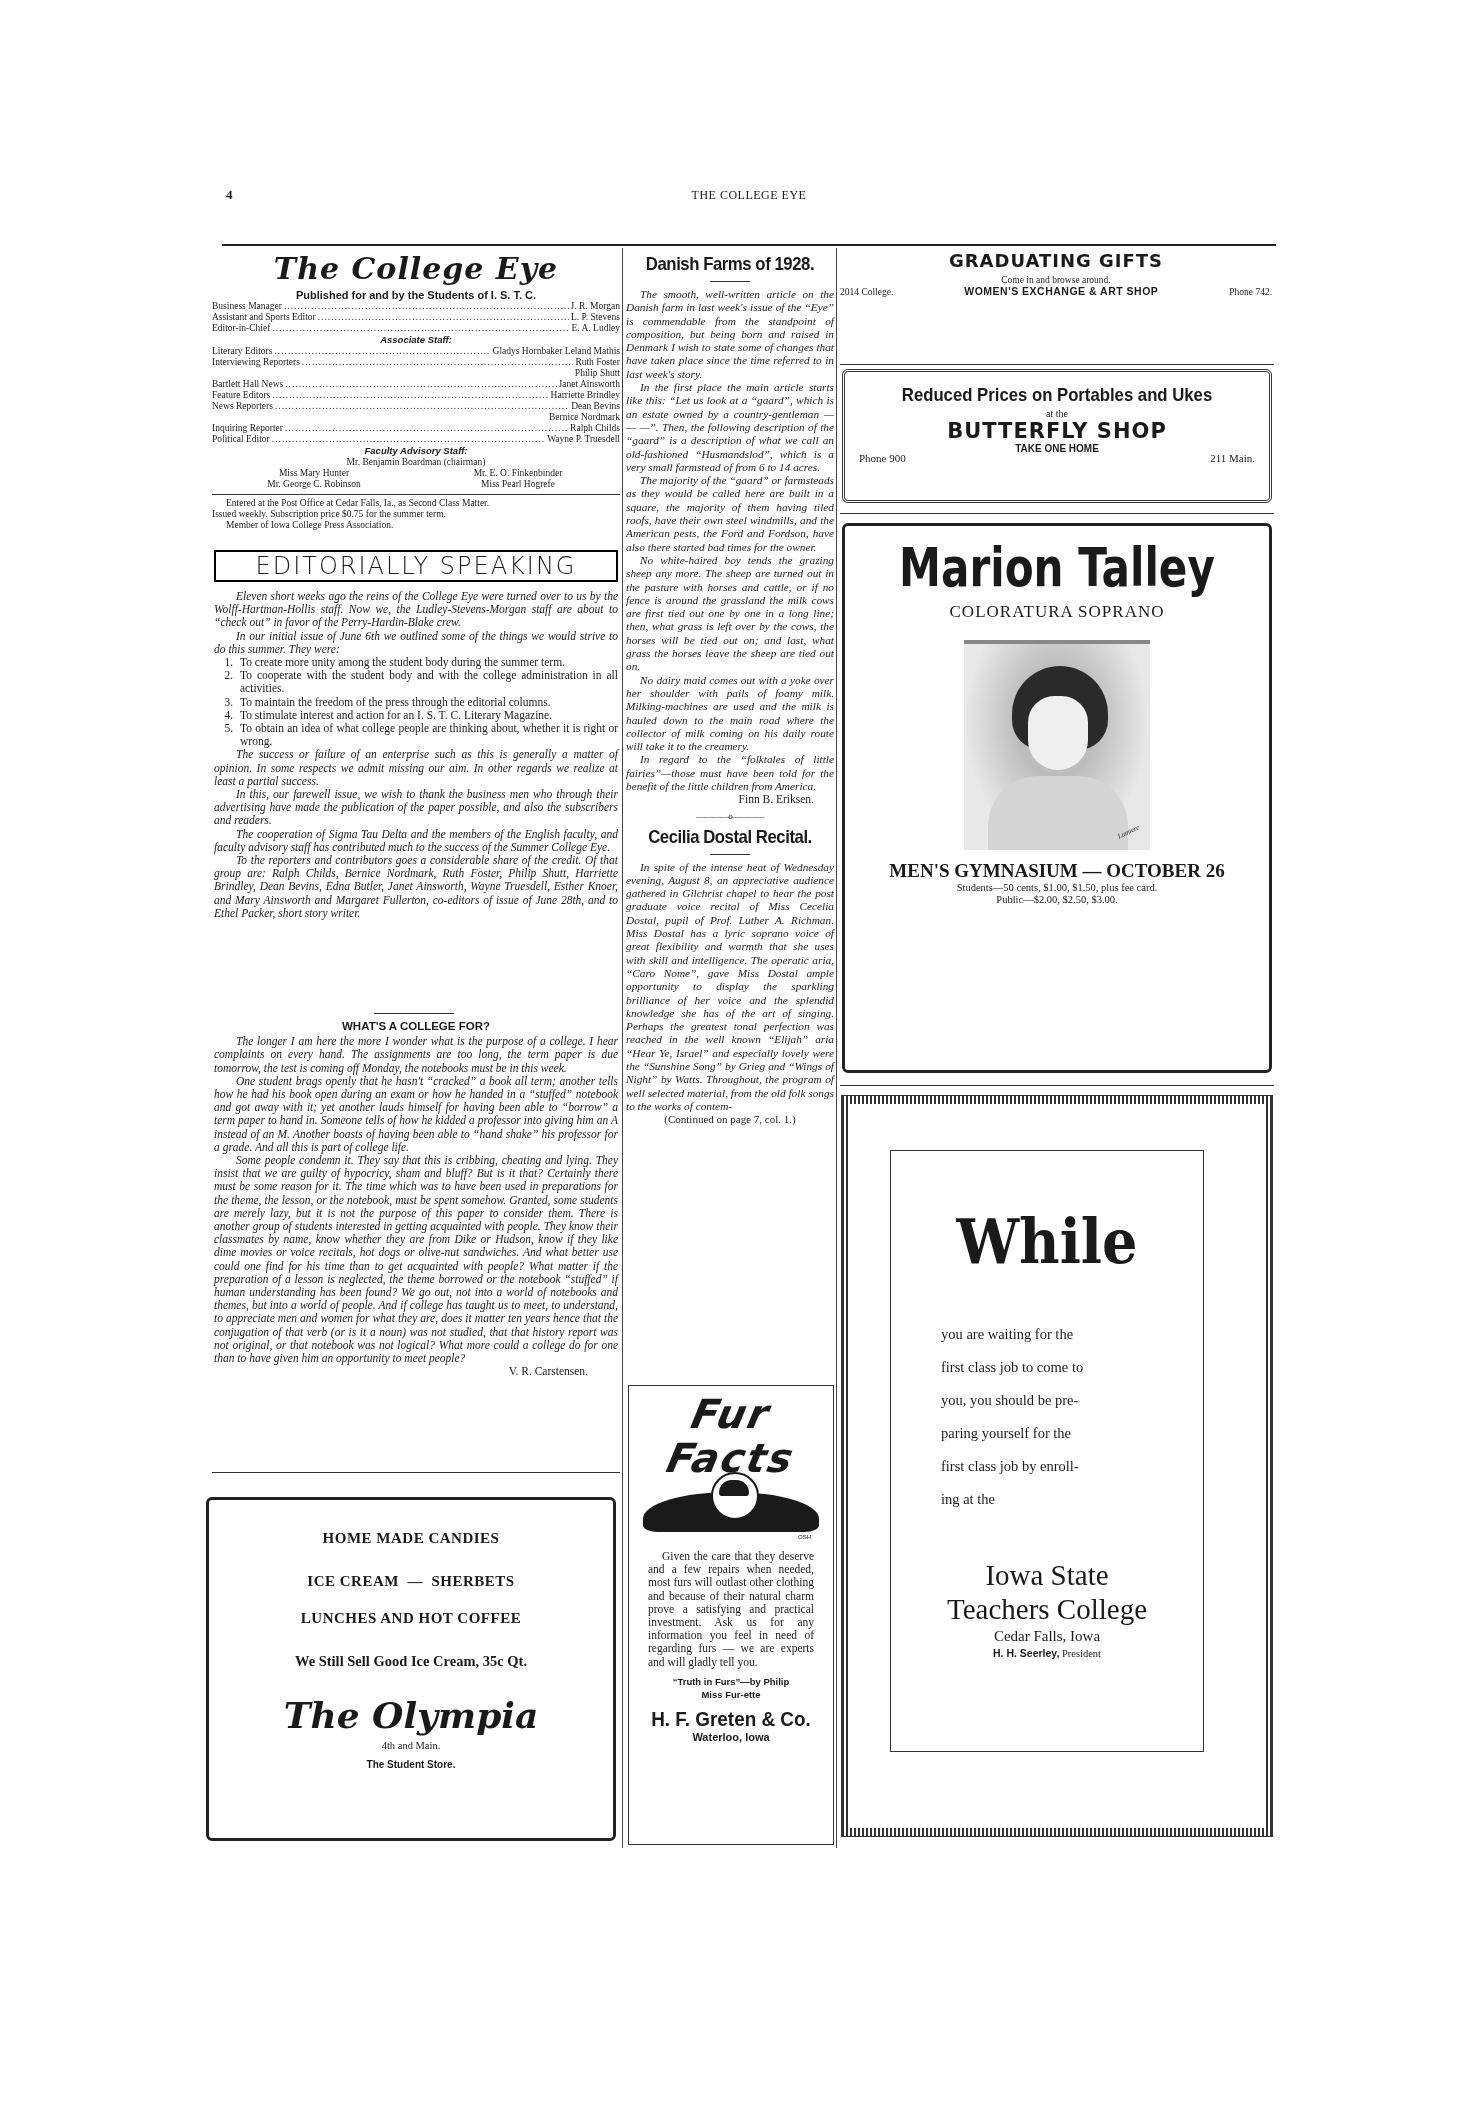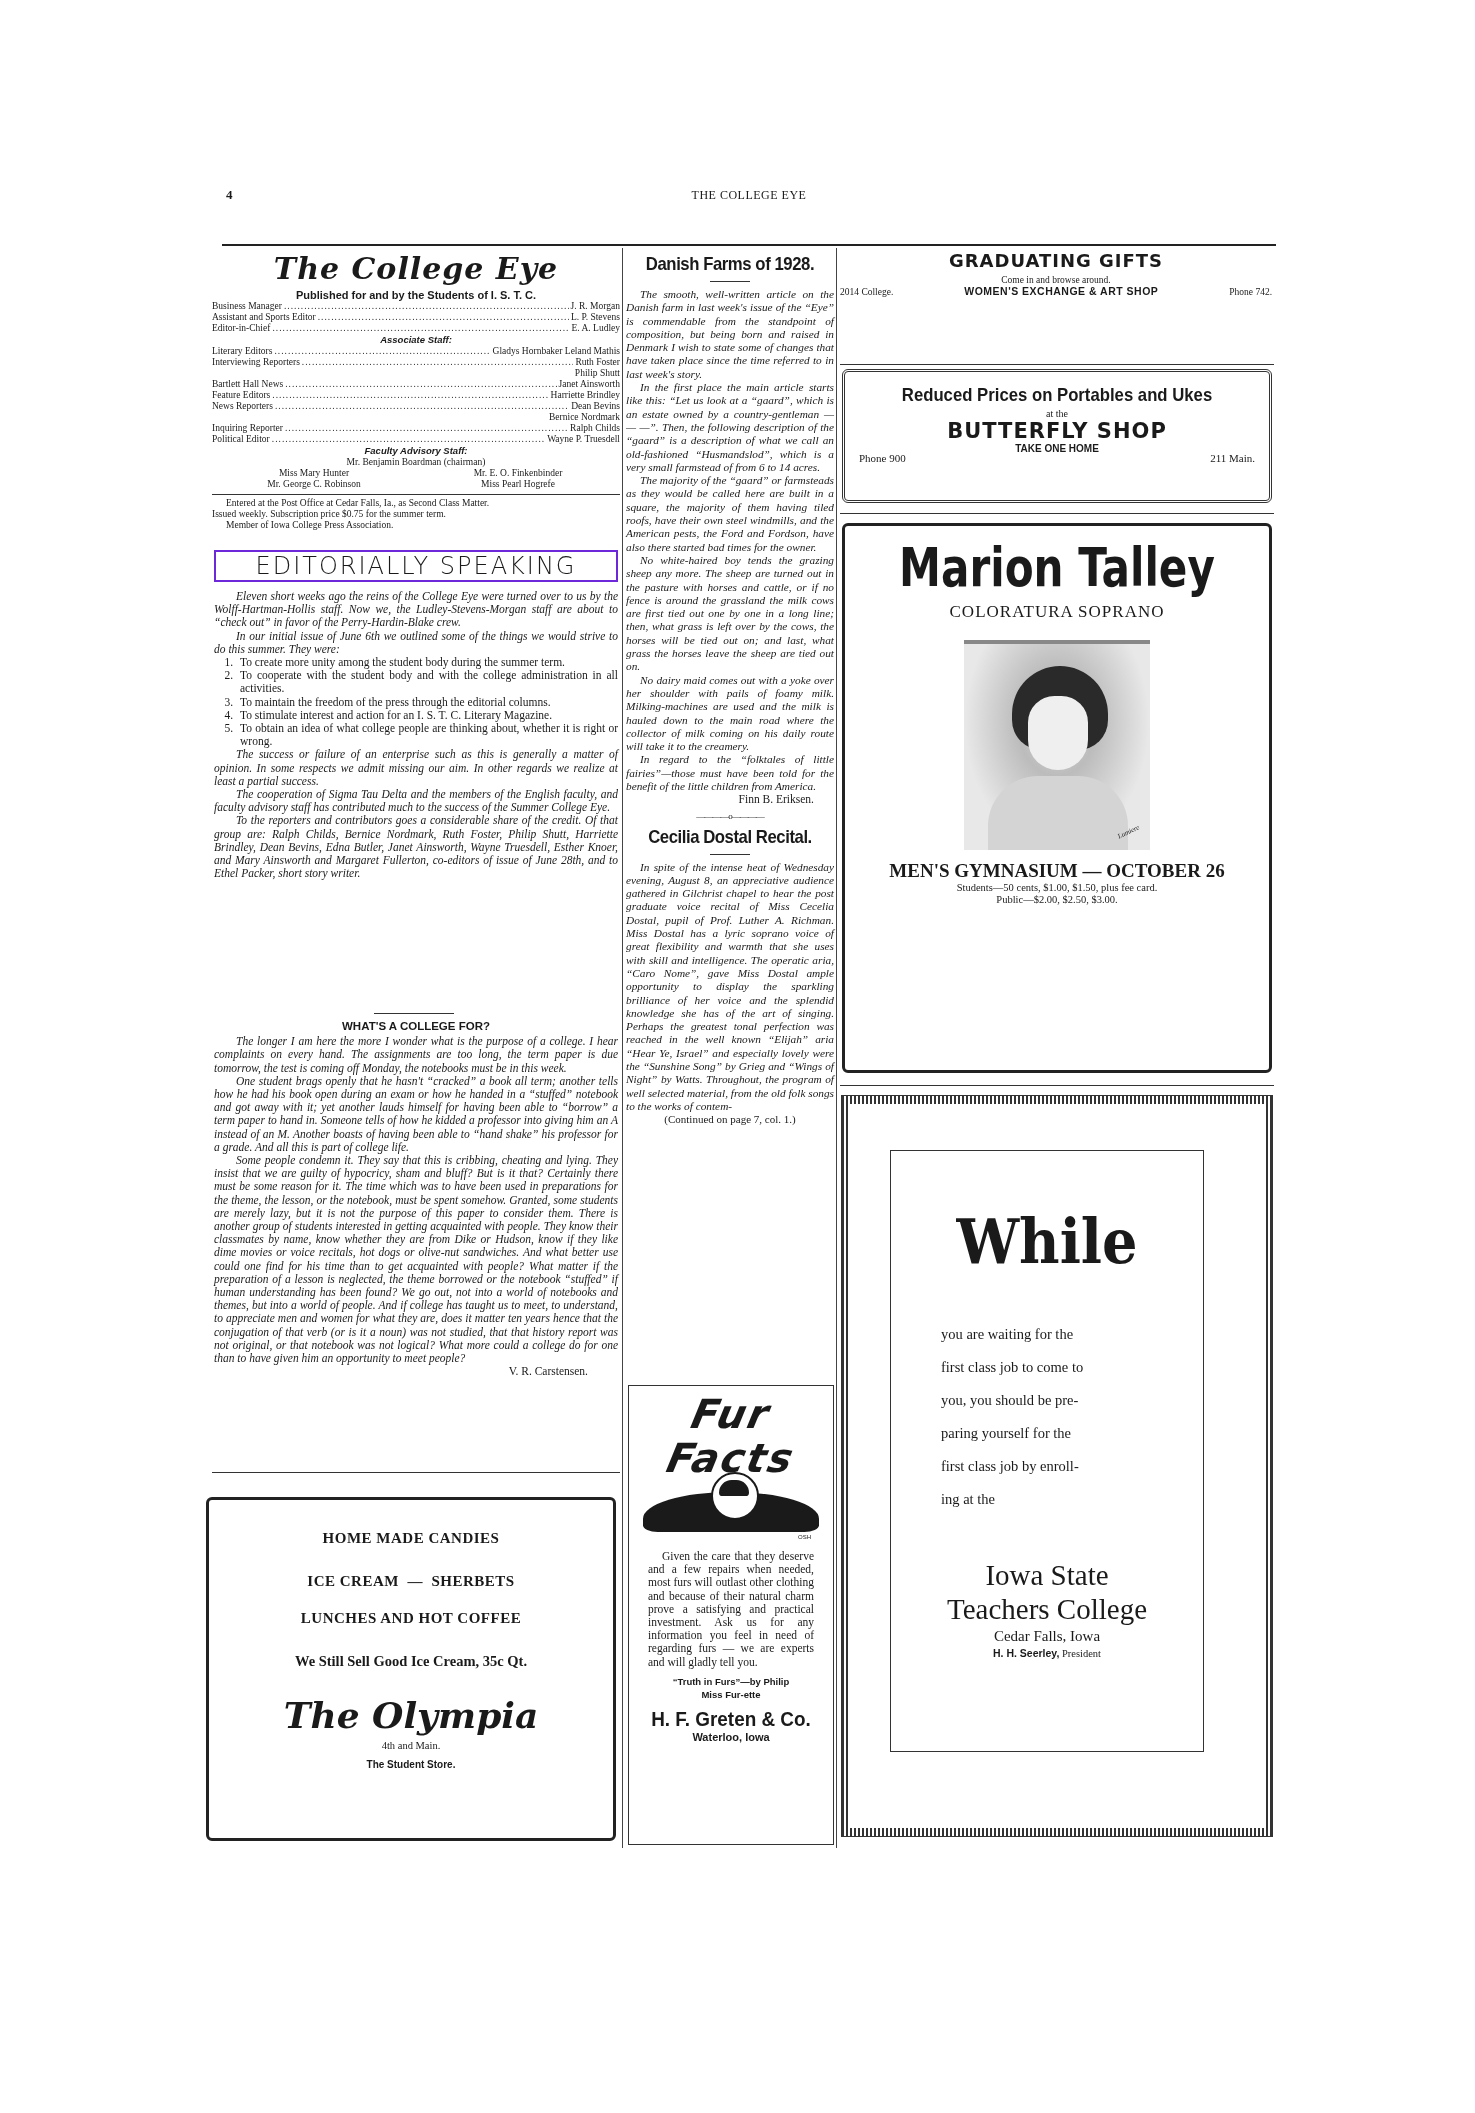--- a/index.html
+++ b/index.html
@@ -20,21 +20,21 @@
   .staff-row .dots::after{content:"................................................................................................................................";letter-spacing:1px;}
   .staff-row .name{white-space:nowrap;}
   .staff-cont{text-align:right;font-size:9.5px;line-height:11px;}
   .staff-head{text-align:center;font-family:"Liberation Sans",sans-serif;font-weight:bold;font-size:9.5px;line-height:12px;font-style:italic;}
   .faculty-center{text-align:center;font-size:9.5px;line-height:11px;}
   .faculty-grid{display:grid;grid-template-columns:1fr 1fr;font-size:9.5px;line-height:11px;text-align:center;}
   .masthead-rule{height:1px;background:#333;margin:4px 0 3px;}
   .mast-note{font-size:9.5px;line-height:11px;}
   .mast-note .indent{padding-left:14px;}
   
-  .editorial-box{left:214px;top:550px;width:404px;height:32px;border:2px solid #6d28d9;box-sizing:border-box;}
+  .editorial-box{left:214px;top:550px;width:404px;height:32px;border:2px solid #000000;box-sizing:border-box;}
   .editorial-box span{display:block;text-align:center;font-family:"DejaVu Sans",sans-serif;font-size:24px;letter-spacing:2px;line-height:28px;font-weight:300;}
   .body-text{font-size:11.5px;line-height:13.2px;text-align:justify;}
   .body-text p{margin:0;text-indent:22px;font-style:italic;}
   .body-text ol{margin:0;padding-left:22px;}
   .body-text ol li{padding-left:4px;}
   .editorial{left:214px;top:590px;width:404px;}
   .whats{left:214px;top:1020px;width:404px;}
   .sub-head{text-align:center;font-family:"Liberation Sans",sans-serif;font-weight:bold;font-size:11.5px;margin:0 0 2px;}
   .signature{text-align:right;padding-right:30px;font-size:11.5px;}
   
@@ -187,20 +187,21 @@
   <p>Eleven short weeks ago the reins of the College Eye were turned over to us by the Wolff-Hartman-Hollis staff. Now we, the Ludley-Stevens-Morgan staff are about to “check out” in favor of the Perry-Hardin-Blake crew.</p>
   <p>In our initial issue of June 6th we outlined some of the things we would strive to do this summer. They were:</p>
   <ol>
     <li>To create more unity among the student body during the summer term.</li>
     <li>To cooperate with the student body and with the college administration in all activities.</li>
     <li>To maintain the freedom of the press through the editorial columns.</li>
     <li>To stimulate interest and action for an I. S. T. C. Literary Magazine.</li>
     <li>To obtain an idea of what college people are thinking about, whether it is right or wrong.</li>
   </ol>
   <p>The success or failure of an enterprise such as this is generally a matter of opinion. In some respects we admit missing our aim. In other regards we realize at least a partial success.</p>
+  <p>In this, our farewell issue, we wish to thank the business men who through their advertising have made the publication of the paper possible, and also the subscribers and readers.</p>
   <p>The cooperation of Sigma Tau Delta and the members of the English faculty, and faculty advisory staff has contributed much to the success of the Summer College Eye.</p>
   <p>To the reporters and contributors goes a considerable share of the credit. Of that group are: Ralph Childs, Bernice Nordmark, Ruth Foster, Philip Shutt, Harriette Brindley, Dean Bevins, Edna Butler, Janet Ainsworth, Wayne Truesdell, Esther Knoer, and Mary Ainsworth and Margaret Fullerton, co-editors of issue of June 28th, and to Ethel Packer, short story writer.</p>
 </div>
 <div class="abs" style="left:374px;top:1013px;width:80px;height:1px;background:#333;"></div>
 
 <div class="abs whats body-text">
   <div class="sub-head">WHAT'S A COLLEGE FOR?</div>
   <p>The longer I am here the more I wonder what is the purpose of a college. I hear complaints on every hand. The assignments are too long, the term paper is due tomorrow, the test is coming off Monday, the notebooks must be in this week.</p>
   <p>One student brags openly that he hasn't “cracked” a book all term; another tells how he had his book open during an exam or how he handed in a “stuffed” notebook and got away with it; yet another lauds himself for having been able to “borrow” a term paper to hand in. Someone tells of how he kidded a professor into giving him an A instead of an M. Another boasts of having been able to “hand shake” his professor for a grade. And all this is part of college life.</p>
   <p>Some people condemn it. They say that this is cribbing, cheating and lying. They insist that we are guilty of hypocricy, sham and bluff? But is it that? Certainly there must be some reason for it. The time which was to have been used in preparations for the theme, the lesson, or the notebook, must be spent somehow. Granted, some students are merely lazy, but it is not the purpose of this paper to consider them. There is another group of students interested in getting acquainted with people. They know their classmates by name, know whether they are from Dike or Hudson, know if they like dime movies or voice recitals, hot dogs or olive-nut sandwiches. And what better use could one find for his time than to get acquainted with people? What matter if the preparation of a lesson is neglected, the theme borrowed or the notebook “stuffed” if human understanding has been found? We go out, not into a world of notebooks and themes, but into a world of people. And if college has taught us to meet, to understand, to appreciate men and women for what they are, does it matter ten years hence that the conjugation of that verb (or is it a noun) was not studied, that that history report was not original, or that notebook was not logical? What more could a college do for one than to have given him an opportunity to meet people?</p>

